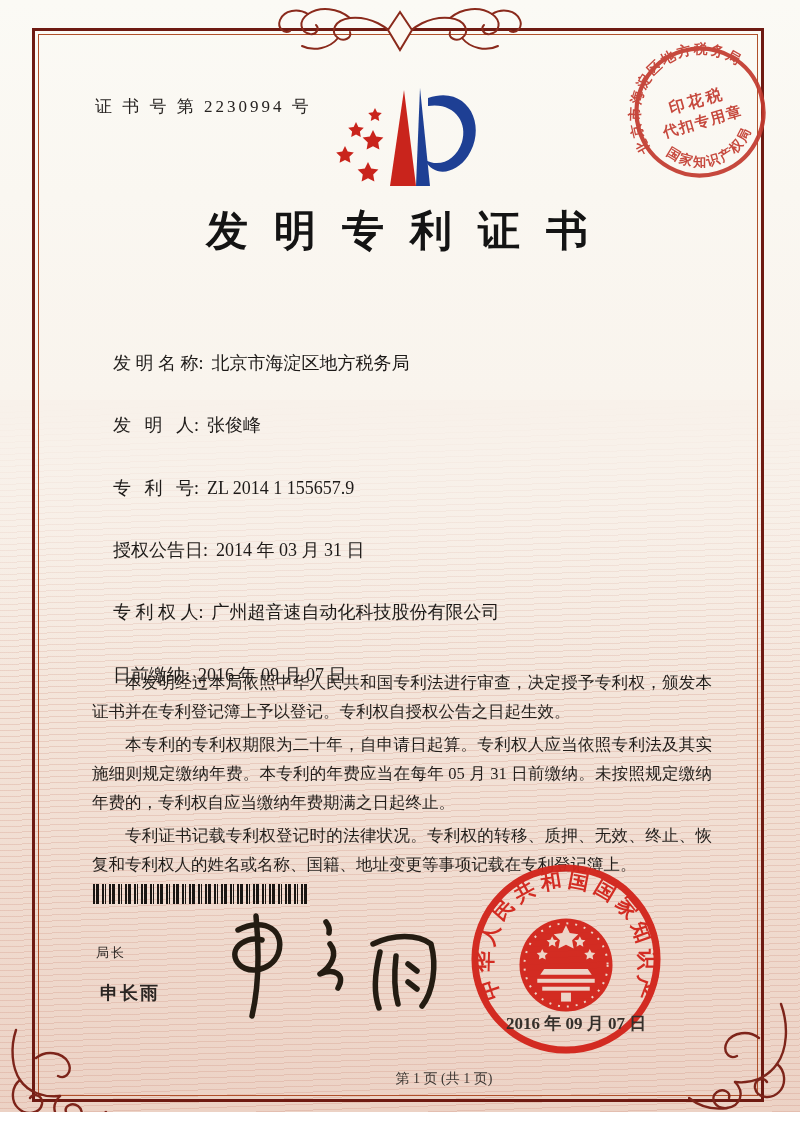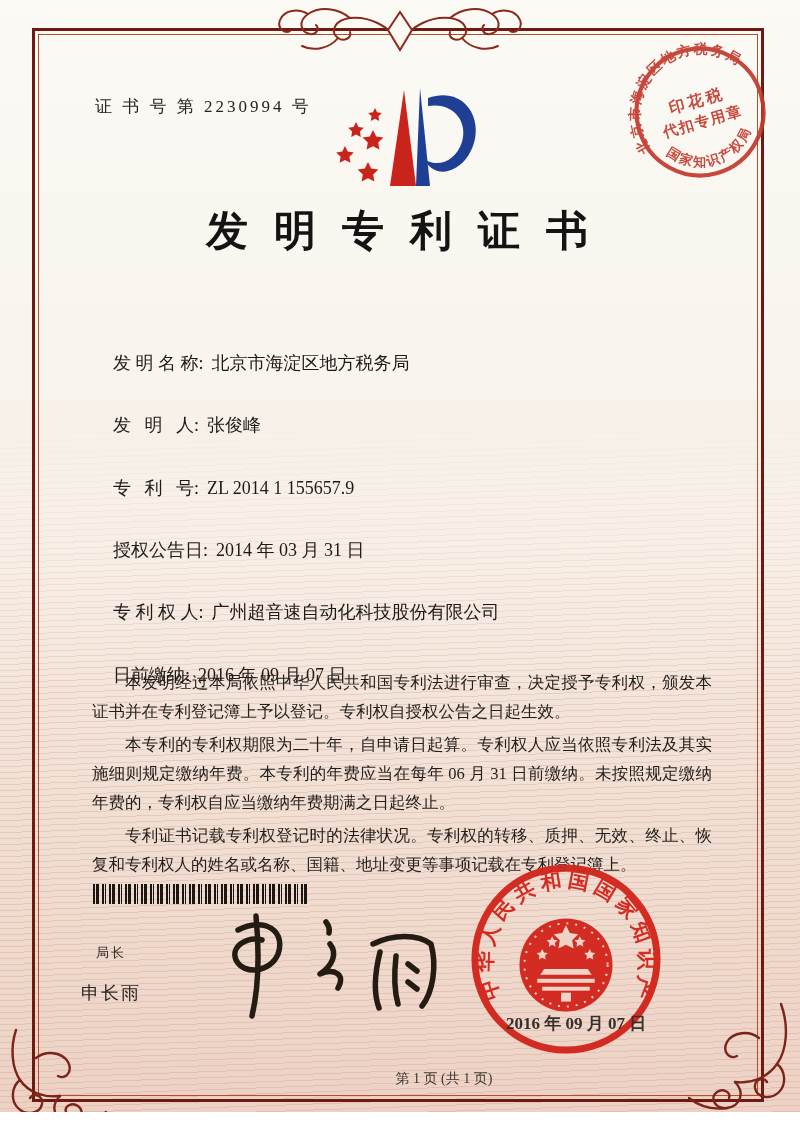--- a/index.html
+++ b/index.html
@@ -19,21 +19,21 @@
   .field{position:absolute;left:95px;font-size:18px;color:#1d1a18;white-space:pre;}
   .field .lab{display:inline-block;white-space:pre;}
   .field .val{margin-left:8px;}
   .f0{top:330px}.f1{top:392px}.f2{top:455px}.f3{top:517px}.f4{top:579px}.f5{top:642px}
   .bodytext{position:absolute;left:88px;top:664px;width:628px;font-size:16.5px;line-height:29px;
     color:#221e1b;text-align:justify;}
   .bodytext p{margin:4px;text-indent:2em;}
   .barcode{position:absolute;left:93px;top:884px;width:215px;height:20px;
     background:repeating-linear-gradient(90deg,#191613 0 2px,rgba(0,0,0,0) 2px 3px,#191613 3px 6px,rgba(0,0,0,0) 6px 9px,#191613 9px 11px,rgba(0,0,0,0) 11px 12px,#191613 12px 13px,rgba(0,0,0,0) 13px 16px);}
   .director-title{position:absolute;left:96px;top:944px;font-size:13px;color:#2a2522;letter-spacing:2px;}
-  .director-name{position:absolute;left:81px;top:981px;font-size:18px;color:#2a2522;letter-spacing:2px;}
+  .director-name{position:absolute;left:100px;top:981px;font-size:18px;color:#2a2522;letter-spacing:2px;font-weight:bold;}
   .signature{position:absolute;left:208px;top:908px;width:235px;height:112px;}
   .seal{position:absolute;left:467px;top:860px;width:198px;height:198px;opacity:.96;}
   .seal-date{position:absolute;left:506px;top:1012px;font-size:17px;color:#35302b;font-weight:600;white-space:pre;}
   .tax-stamp{position:absolute;left:626px;top:38px;width:148px;height:148px;transform:rotate(-16deg);opacity:.92;}
   .footer{position:absolute;left:0;top:1070px;width:800px;text-align:center;font-size:14px;color:#3c3733;white-space:pre;padding-left:44px;}
   .logo{position:absolute;left:328px;top:82px;width:160px;height:122px;}
   .top-ornament{position:absolute;left:250px;top:2px;width:300px;height:56px;}
   .corner-bl{position:absolute;left:6px;top:1028px;width:105px;height:100px;}
   .corner-br{position:absolute;left:688px;top:1002px;width:105px;height:112px;transform:scaleX(-1);}
   text{font-family:"Liberation Serif","DejaVu Serif",serif;}
@@ -131,21 +131,21 @@
   </div>
   <div class="field f4">
     <span class="lab">专 利 权 人:</span><span class="val">广州超音速自动化科技股份有限公司</span>
   </div>
   <div class="field f5">
     <span class="lab">日前缴纳:</span><span class="val">2016 年 09 月 07 日</span>
   </div>
 
   <div class="bodytext">
     <p>本发明经过本局依照中华人民共和国专利法进行审查，决定授予专利权，颁发本证书并在专利登记簿上予以登记。专利权自授权公告之日起生效。</p>
-    <p>本专利的专利权期限为二十年，自申请日起算。专利权人应当依照专利法及其实施细则规定缴纳年费。本专利的年费应当在每年 06 月 31 日前缴纳。未按照规定缴纳年费的，专利权自应当缴纳年费期满之日起终止。</p>
+    <p>本专利的专利权期限为二十年，自申请日起算。专利权人应当依照专利法及其实施细则规定缴纳年费。本专利的年费应当在每年 05 月 31 日前缴纳。未按照规定缴纳年费的，专利权自应当缴纳年费期满之日起终止。</p>
     <p>专利证书记载专利权登记时的法律状况。专利权的转移、质押、无效、终止、恢复和专利权人的姓名或名称、国籍、地址变更等事项记载在专利登记簿上。</p>
   </div>
 
   <div class="barcode"></div>
 
   <div class="director-title">局长</div>
   <div class="director-name">申长雨</div>
 
   <svg class="signature" viewBox="0 0 235 112">
     <g stroke="#241c12" fill="none" stroke-width="5.5" stroke-linecap="round" stroke-linejoin="round">

